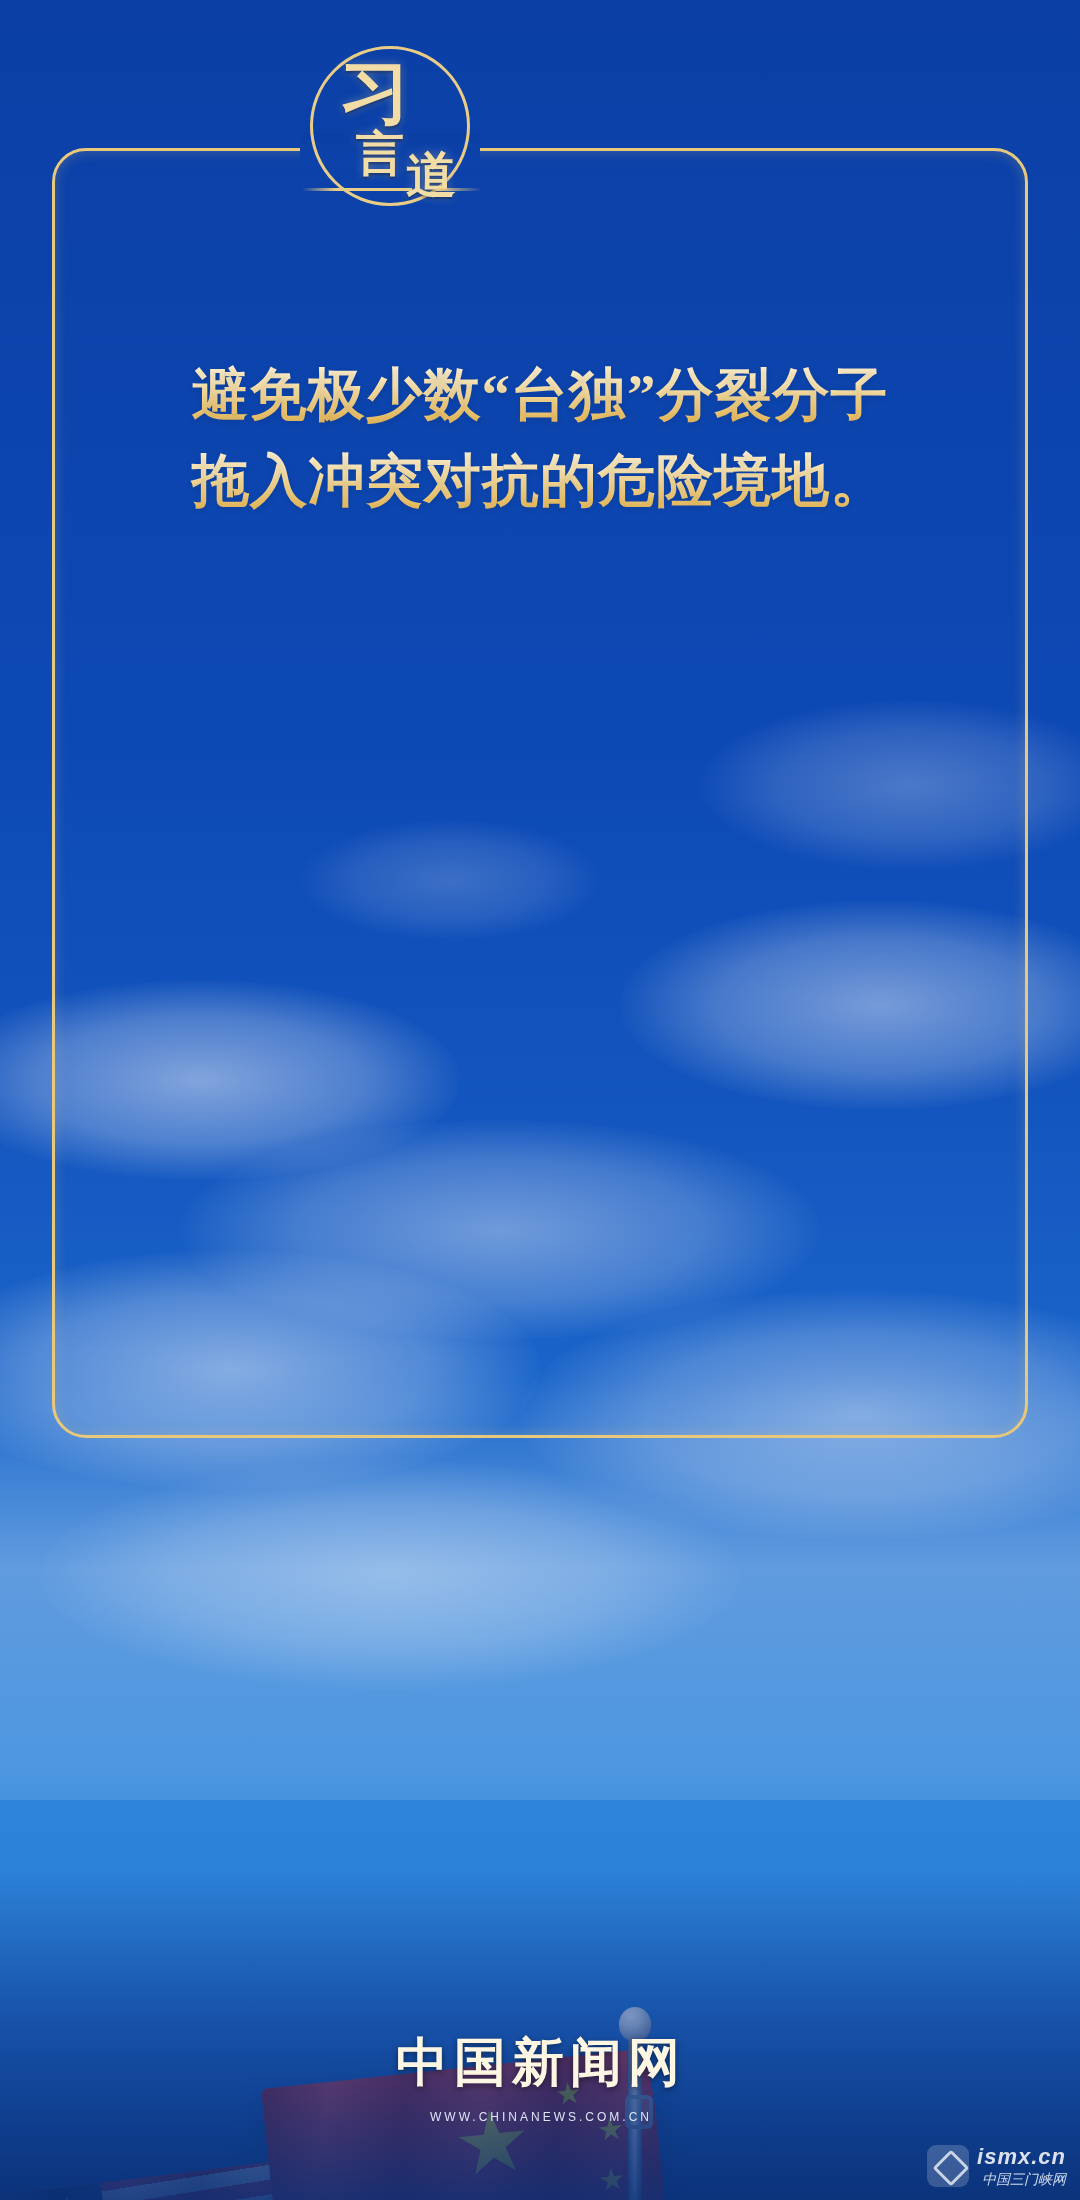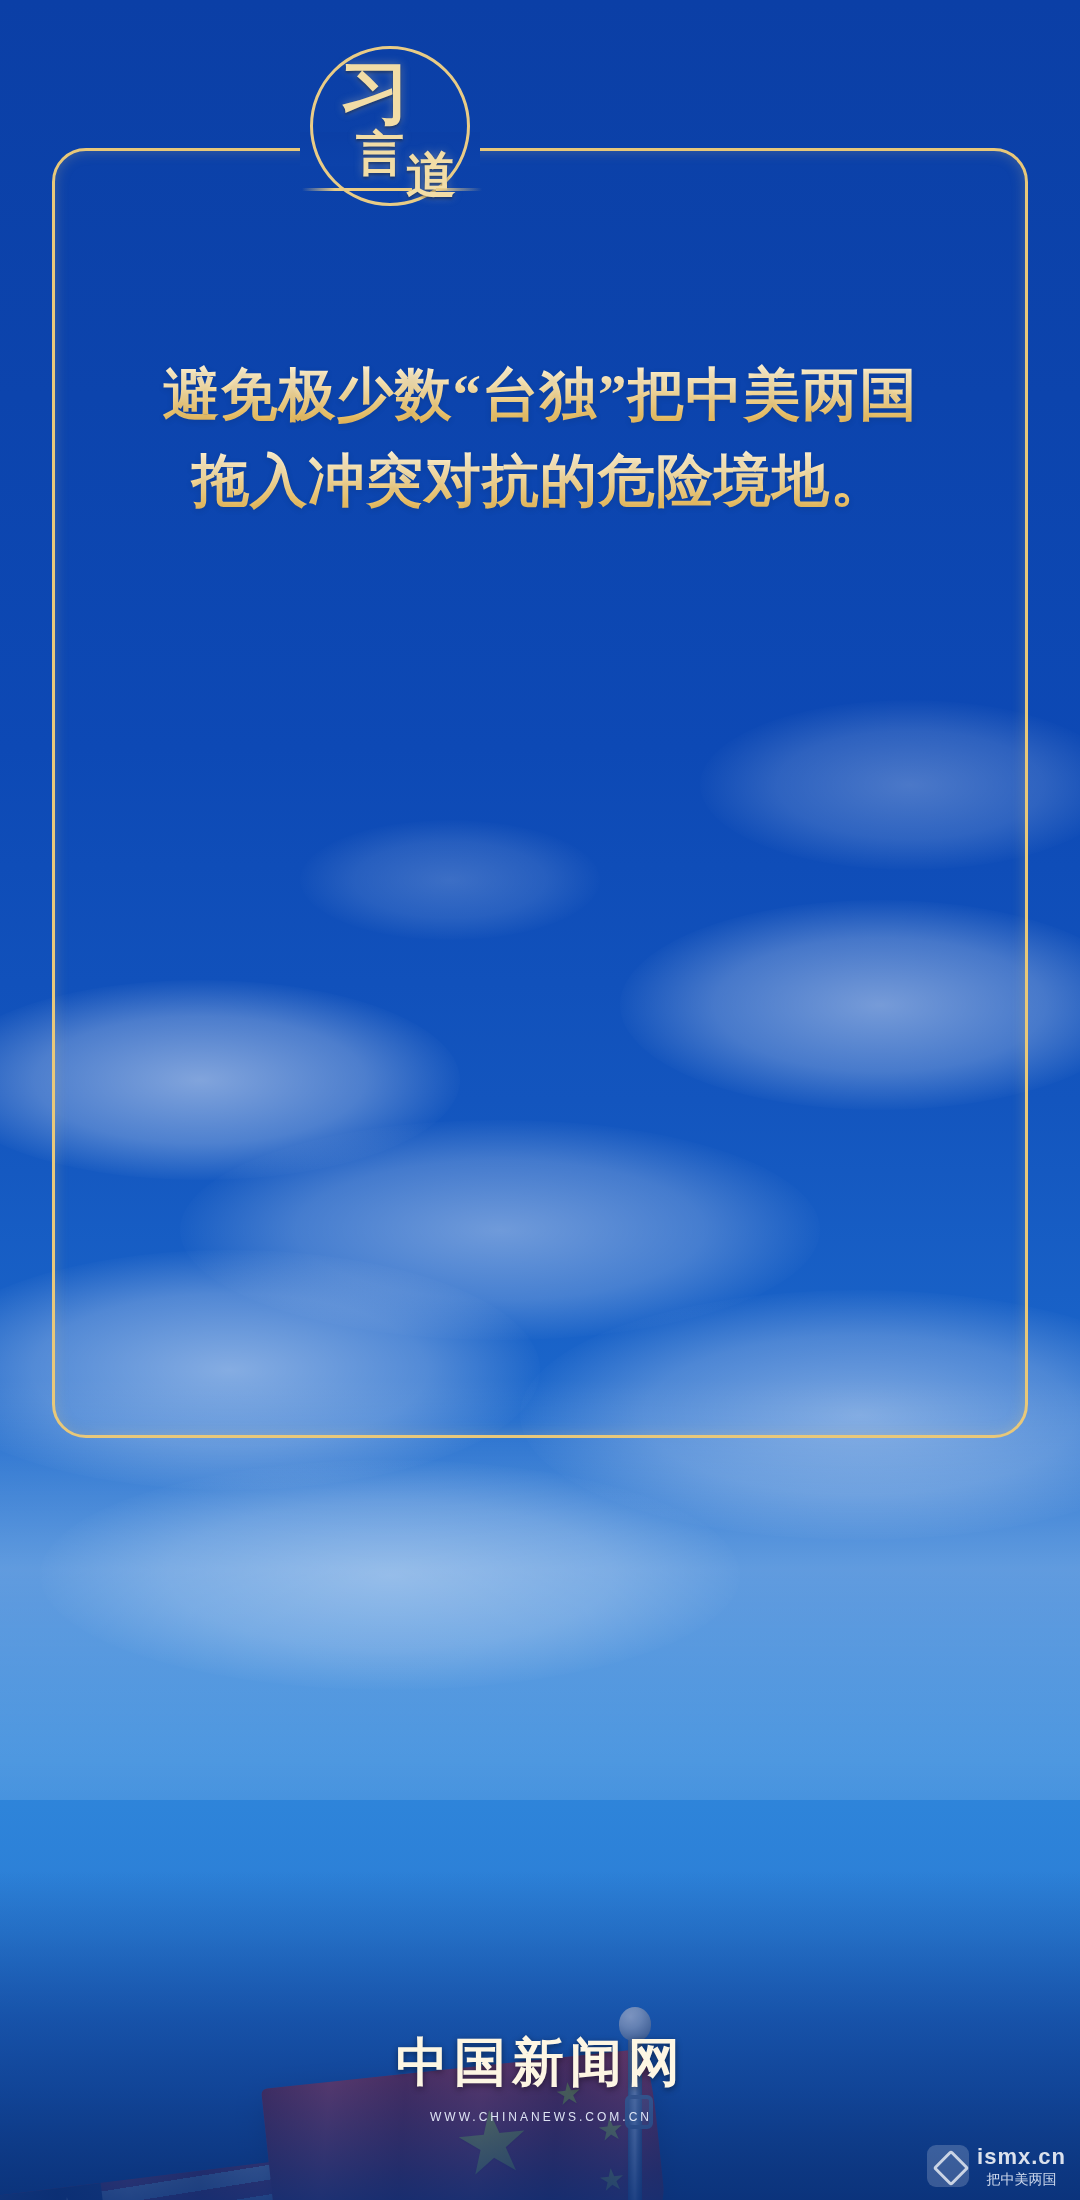--- a/index.html
+++ b/index.html
@@ -358,21 +358,21 @@
   #watermark .wm-mark::before {
     content: "";
     position: absolute;
     left: 11px; top: 10px;
     width: 20px; height: 20px;
     border: 3px solid #ffffff;
     border-radius: 3px;
     transform: rotate(45deg);
     opacity: .9;
   }
-  #watermark .wm-text { text-align: center; line-height: 1.25; }
+  #watermark .wm-text { text-align: right; line-height: 1.25; font-style: italic; }
   #watermark .wm-title {
     font-size: 22px;
     font-weight: bold;
     color: #ffffff;
     letter-spacing: 1px;
   }
   #watermark .wm-sub {
     font-size: 14px;
     color: #eef4ff;
   }
@@ -398,21 +398,21 @@
   <div id="seal">
     <div class="ring"></div>
     <div class="glyph g-xi">习</div>
     <div class="glyph g-yan">言</div>
     <div class="glyph g-dao">道</div>
     <div class="bar"></div>
     <div class="bar2"></div>
   </div>
 
   <div id="quote">
-    <div class="line">避免极少数“台独”把中美两国</div>
+    <div class="line">避免极少数“台独”分裂分子</div>
     <div class="line">拖入冲突对抗的危险境地。</div>
   </div>
 
 
   <div id="scene">
 
     <div id="flag-us">
       <div class="canton">
 
         <span class="s" style="left:100px; top:8px;">★</span>
@@ -447,17 +447,17 @@
 
   <div id="footer">
     <div class="cn-logo">中国新闻网</div>
     <div class="url">WWW.CHINANEWS.COM.CN</div>
   </div>
 
   <div id="watermark">
     <div class="wm-mark"></div>
     <div class="wm-text">
       <div class="wm-title">ismx.cn</div>
-      <div class="wm-sub">把中美两国</div>
+      <div class="wm-sub">中国三门峡网</div>
     </div>
   </div>
 
 </div>
 
 </body></html>

